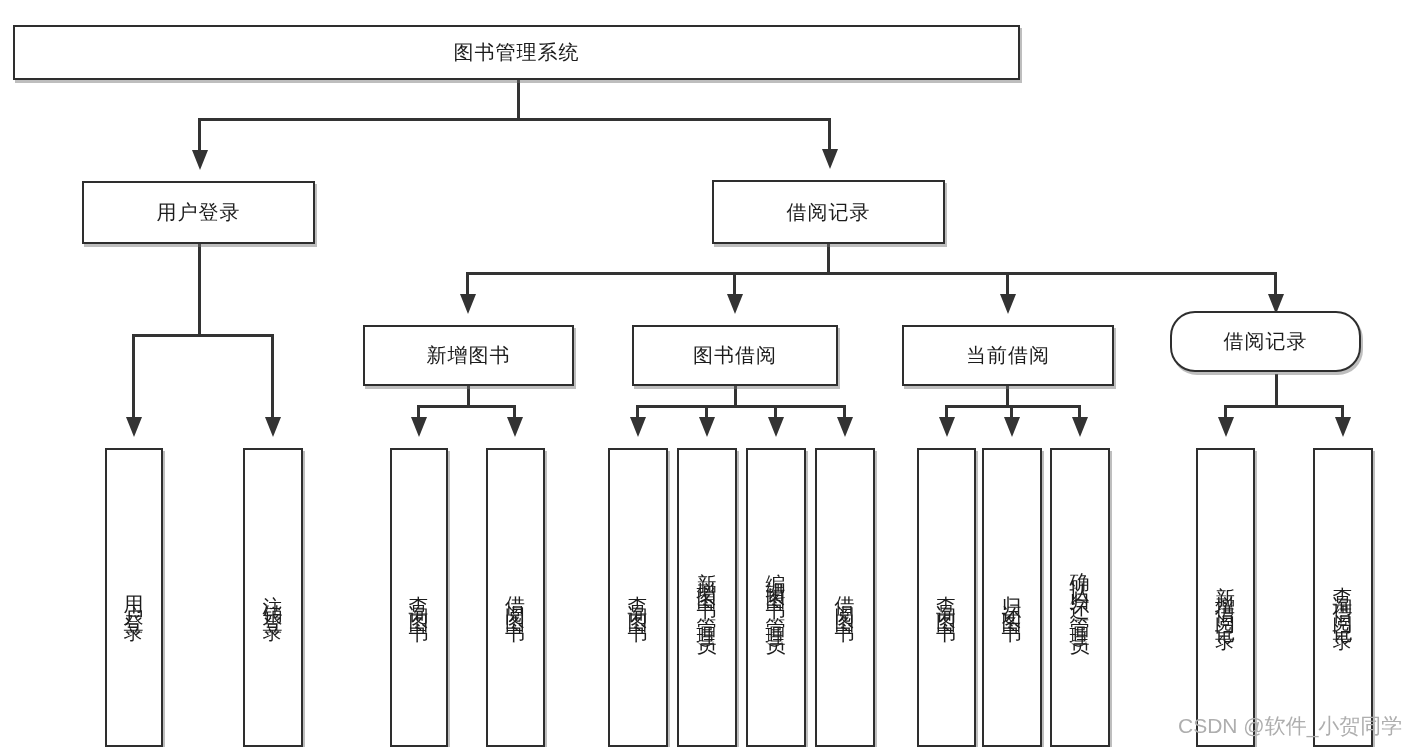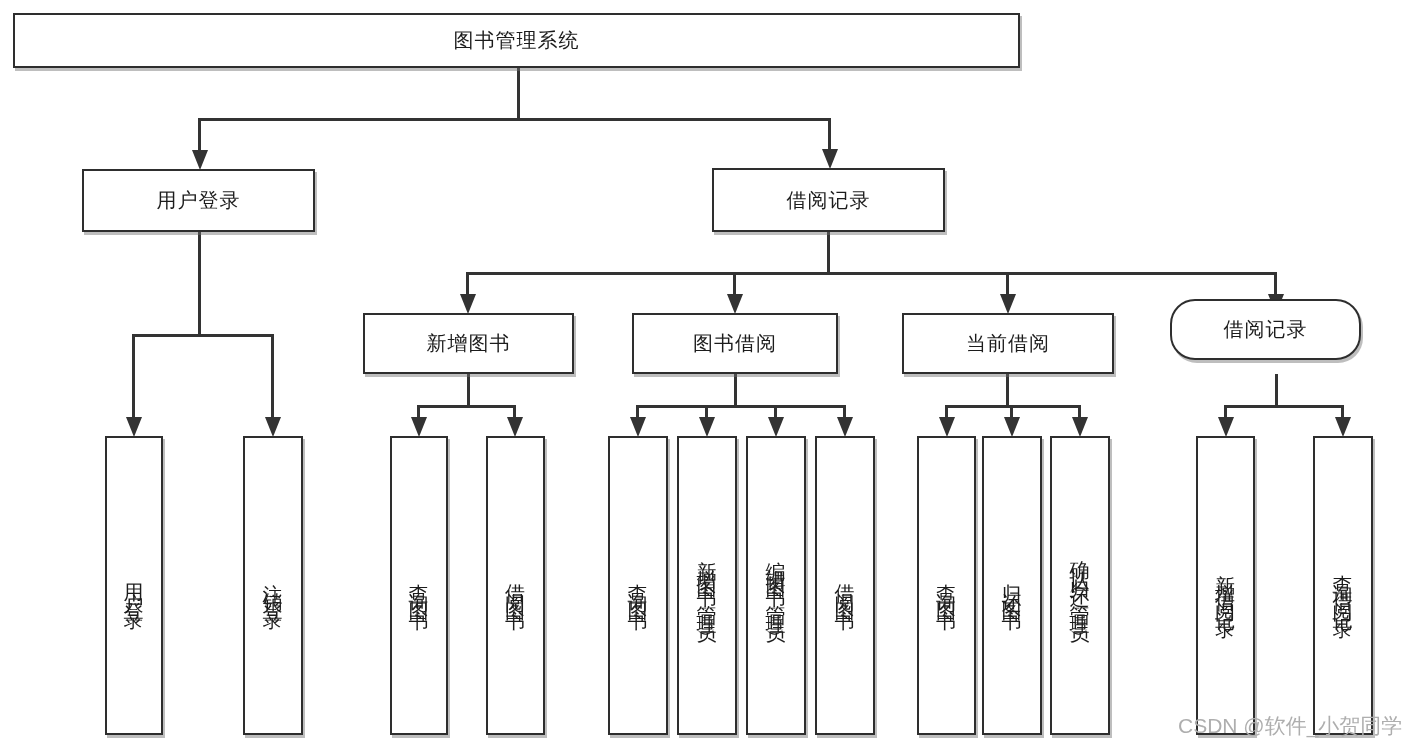--- a/index.html
+++ b/index.html
@@ -4,21 +4,21 @@
 <style>
   html,body{margin:0;padding:0;background:#ffffff;}
   .stage{
     position:relative;width:1405px;height:747px;background:#ffffff;overflow:hidden;
     font-family:"Liberation Sans","DejaVu Sans",sans-serif;color:#1c1c1c;
   }
   .box{
     position:absolute;background:#ffffff;border:2px solid #2e2e2e;
     box-shadow:2px 3px 0 rgba(110,110,110,0.45);
     display:flex;align-items:center;justify-content:center;
-    font-size:20px;letter-spacing:1px;box-sizing:border-box;z-index:2;
+    font-size:20px;letter-spacing:1px;box-sizing:border-box;z-index:2;margin-top:12px;
   }
   .leaf{top:436px;height:299px;}
   .vtext{
     writing-mode:vertical-rl;text-orientation:mixed;
     font-size:20px;letter-spacing:9px;line-height:1;white-space:nowrap;
   }
   .v{position:absolute;width:3px;background:#333333;z-index:1;}
   .h{position:absolute;height:3px;background:#333333;z-index:1;}
   .arrow{
     position:absolute;width:0;height:0;z-index:1;

